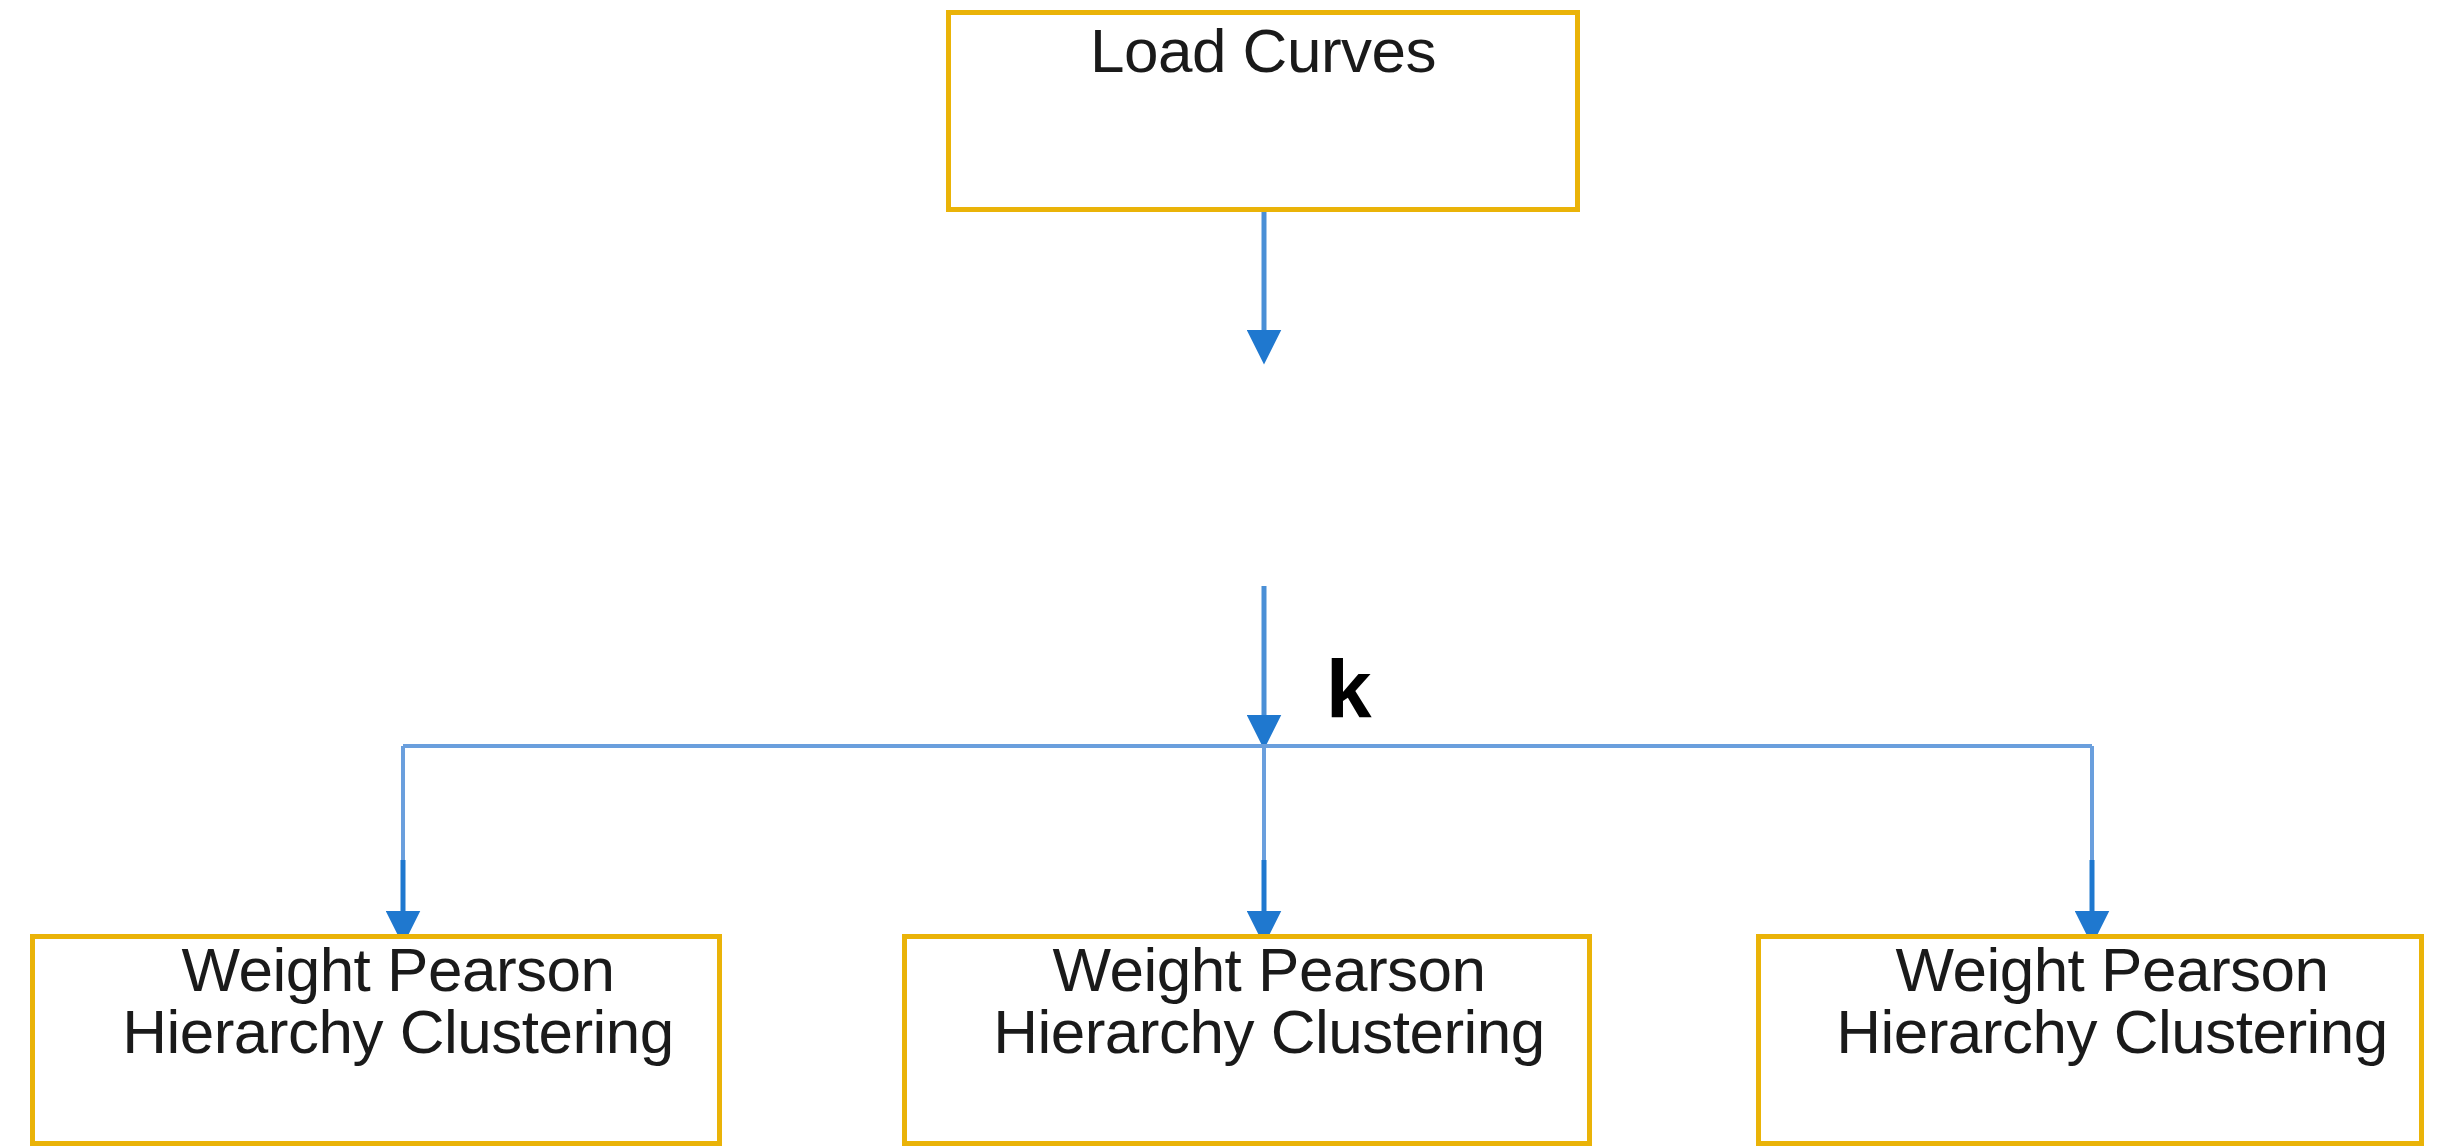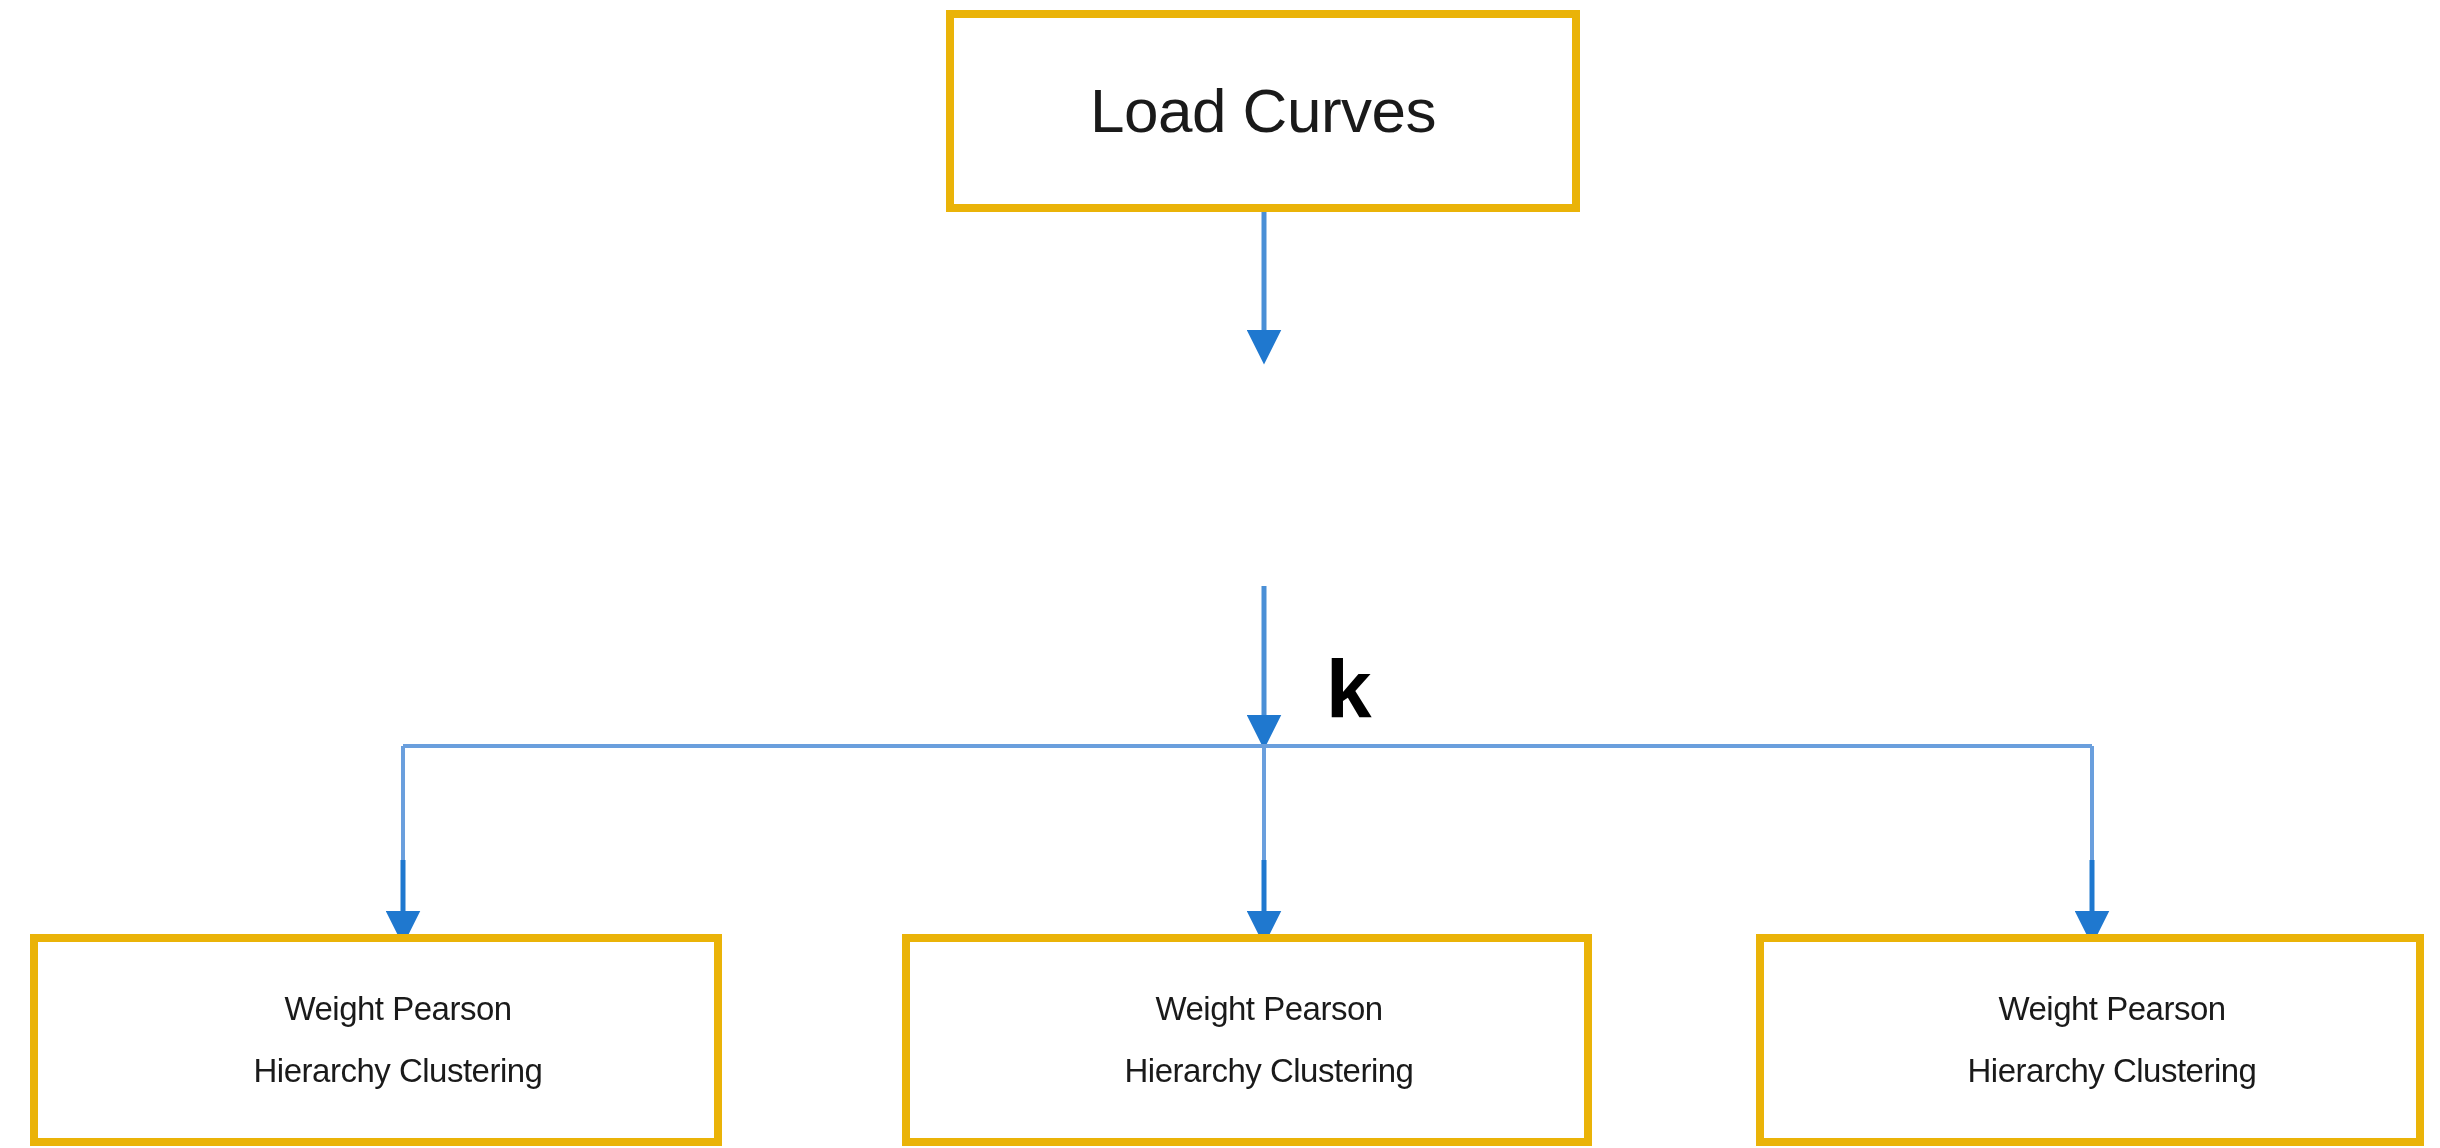--- a/index.html
+++ b/index.html
@@ -22,23 +22,22 @@
     position: absolute;
     left: 0;
     top: 0;
     width: 2440px;
     height: 1148px;
   }
   .node {
     position: absolute;
     box-sizing: border-box;
     background: #ffffff;
-    border: 8px solid #eab308;
+    border: 5px solid #eab308;
     display: flex;
-    align-items: center;
     justify-content: center;
     text-align: center;
     color: #000000;
     z-index: 2;
   }
   .node-label {
     display: block;
     width: 100%;
     white-space: pre-line;
     font-weight: 400;
@@ -66,21 +65,21 @@
   #node-kmeans .node-label {
     font-size: 60px;
     line-height: 76px;
   }
   
   .node-leaf {
     top: 934px;
     height: 212px;
   }
   .node-leaf .node-label {
-    font-size: 33px;
+    font-size: 62px;
     line-height: 62px;
     margin-left: 44px;
   }
   #node-wphc-1 { left: 30px;   width: 692px; }
   #node-wphc-2 { left: 902px;  width: 690px; }
   #node-wphc-3 { left: 1756px; width: 668px; }
 
   .edge-label {
     position: absolute;
     color: #000000;

